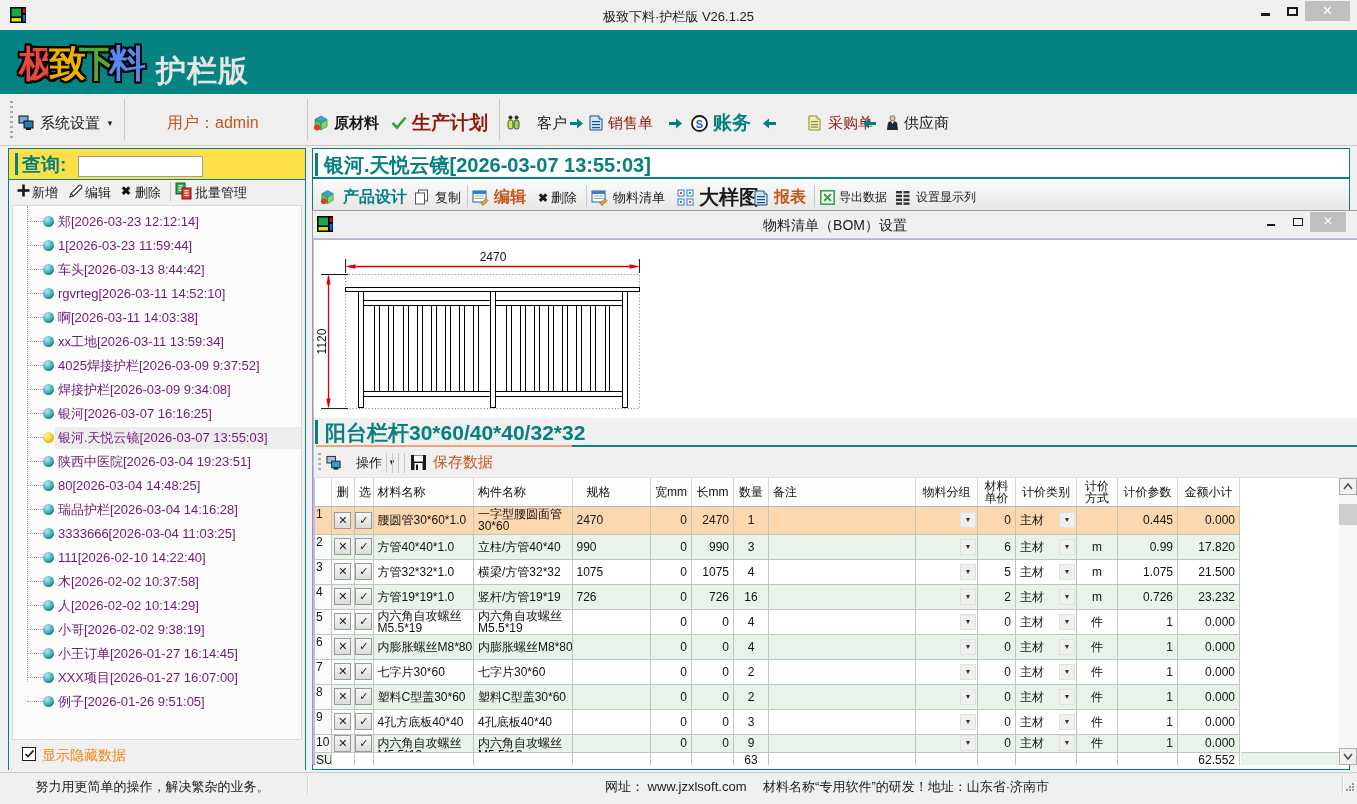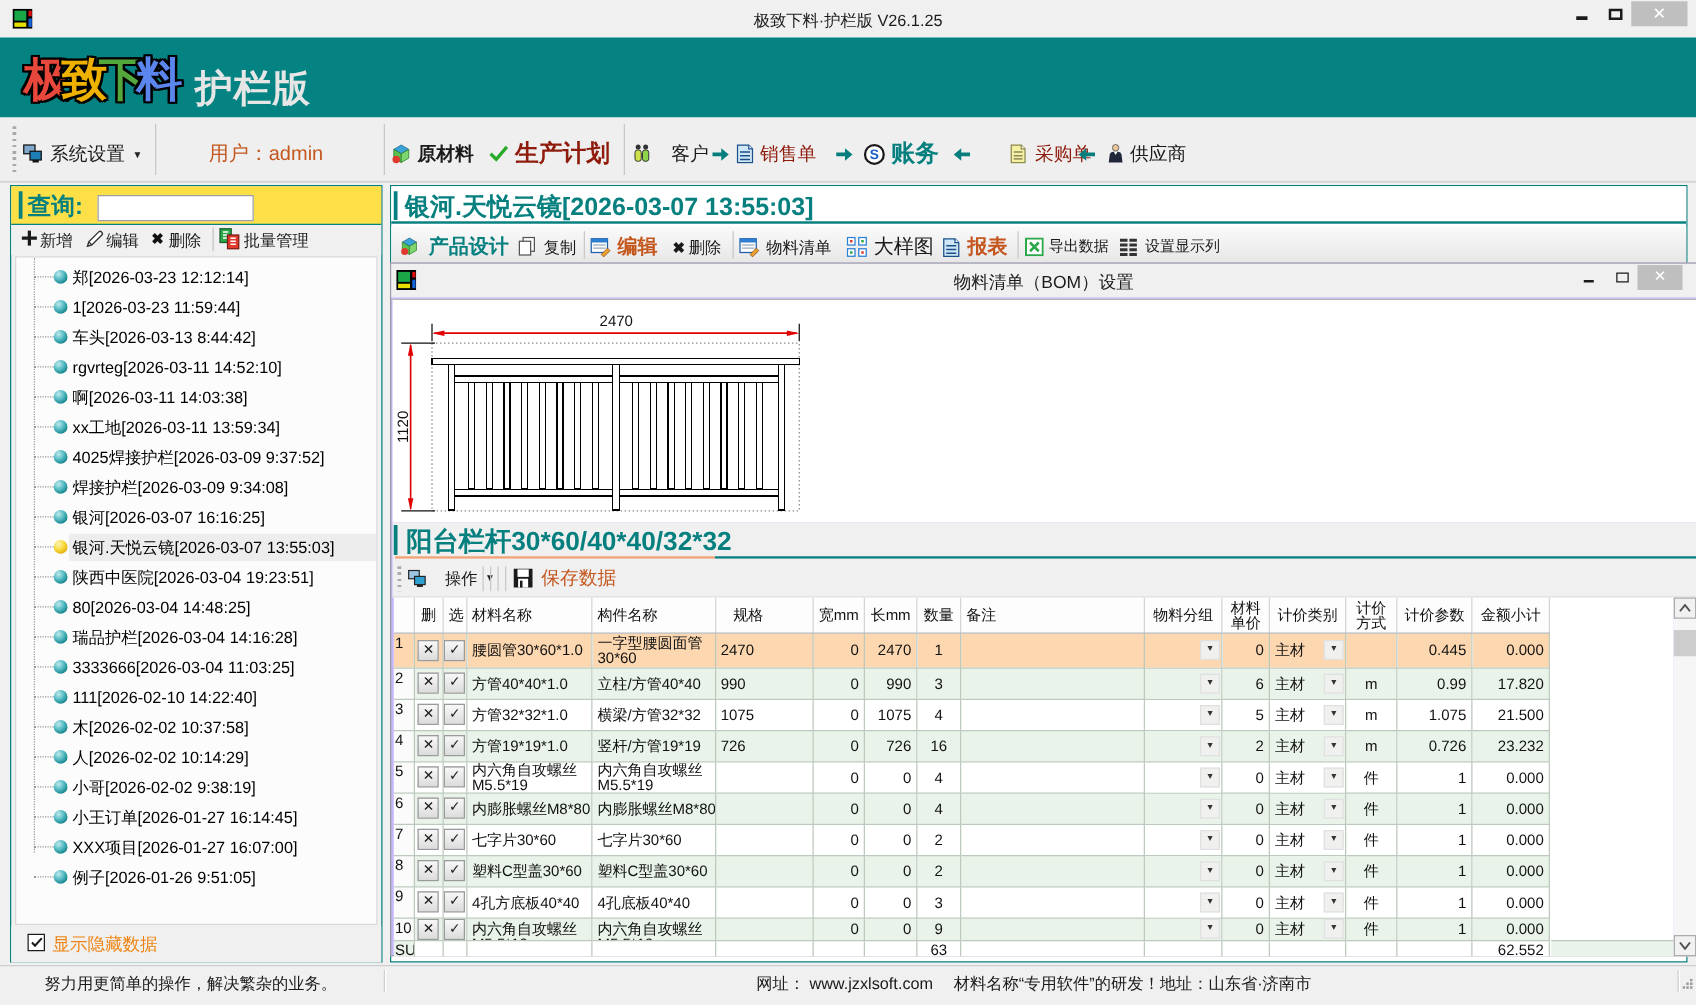--- a/index.html
+++ b/index.html
@@ -30,21 +30,21 @@
   background-image:repeating-linear-gradient(to bottom,#aaa 0 2px,transparent 2px 5px); }
 
 
 #leftpanel { left:8px; top:148px; width:298px; height:622px; border:1px solid #067f7f; background:#f0f0f0; }
 #qbar { position:absolute; left:0; top:0; width:296px; height:31px; background:#fde047; border-bottom:1px solid #0a8181; }
 #qmark { position:absolute; left:6px; top:4px; width:3px; height:22px; background:#067f7f; }
 #qlabel { position:absolute; left:13px; top:3px; font-size:19px; font-weight:bold; color:#067f7f; }
 #qinput { position:absolute; left:69px; top:7px; width:125px; height:21px; background:#fff; border:1px solid #9e9e9e; }
 #treebar { position:absolute; left:0; top:31px; width:296px; height:24px; background:#f0f0f0; font-size:13px; color:#1a1a1a; }
 #treebox { position:absolute; left:3px; top:56px; width:290px; height:535px; background:#fcfcfc; border:1px solid #d8d8d8; overflow:hidden; }
-.titem { position:absolute; left:0; height:24px; width:290px; font-size:13px; color:#000000; line-height:24px; }
+.titem { position:absolute; left:0; height:24px; width:290px; font-size:13px; color:#701a75; line-height:24px; }
 .tdoth { position:absolute; left:14px; width:18px; top:11px; border-top:1px dotted #9a9a9a; }
 .tball { position:absolute; left:30px; top:6px; width:11px; height:11px; border-radius:50%;
   background:radial-gradient(circle at 35% 30%, #bfe9ec 0%, #58bcc4 40%, #17868e 75%, #0a6b72 100%); }
 .tball.sel { background:radial-gradient(circle at 35% 30%, #fdf3b2 0%, #f7d838 45%, #dfa70a 80%, #c68f00 100%); }
 .ttext { position:absolute; left:45px; top:0; white-space:nowrap; }
 #treevline { position:absolute; left:14px; top:0; width:1px; height:476px; border-left:1px dotted #9a9a9a; }
 #hiderow { position:absolute; left:0px; top:592px; width:296px; height:29px; background:#f0f0f0; }
 #statusbar { left:0; top:772px; width:1357px; height:25px; background:#f0f0f0; border-top:1px solid #cdcdcd; }
 .sb-text { position:absolute; top:5px; font-size:13px; color:#1a1a1a; }
 
@@ -407,21 +407,21 @@
 <svg width="17" height="17" viewBox="0 0 17 17">
           <rect x="1" y="1" width="6" height="6" fill="#fff" stroke="#2b7fd4"></rect>
           <rect x="10" y="1" width="6" height="6" fill="#fff" stroke="#2b7fd4"></rect>
           <rect x="1" y="10" width="6" height="6" fill="#fff" stroke="#2b7fd4"></rect>
           <rect x="10" y="10" width="6" height="6" fill="#fff" stroke="#2b7fd4"></rect>
           <rect x="3" y="3" width="2" height="2" fill="#e03a2f"></rect>
           <rect x="12" y="3" width="2" height="2" fill="#2ba84a"></rect>
           <rect x="3" y="12" width="2" height="2" fill="#2ba84a"></rect>
           <rect x="12" y="12" width="2" height="2" fill="#e03a2f"></rect>
         </svg>
-<span style="margin-left:5px;font-size:16px;font-weight:normal;">大样图</span>
+<span style="margin-left:5px;font-size:20px;font-weight:bold;">大样图</span>
 </div>
 <div class="pt-item" style="left:441px;">
 <svg width="14" height="16" viewBox="0 0 14 16">
           <path d="M1 1 L10 1 L13 4 L13 15 L1 15 Z" fill="#cfe6f5" stroke="#1a4f8a"></path>
           <path d="M10 1 L10 4 L13 4" fill="#fff" stroke="#1a4f8a"></path>
           <rect x="3" y="6" width="8" height="1.2" fill="#1a4f8a"></rect>
           <rect x="3" y="9" width="8" height="1.2" fill="#1a4f8a"></rect>
           <rect x="3" y="12" width="8" height="1.2" fill="#1a4f8a"></rect>
         </svg>
 <span class="orange" style="margin-left:6px;font-size:16px;font-weight:bold;">报表</span>

